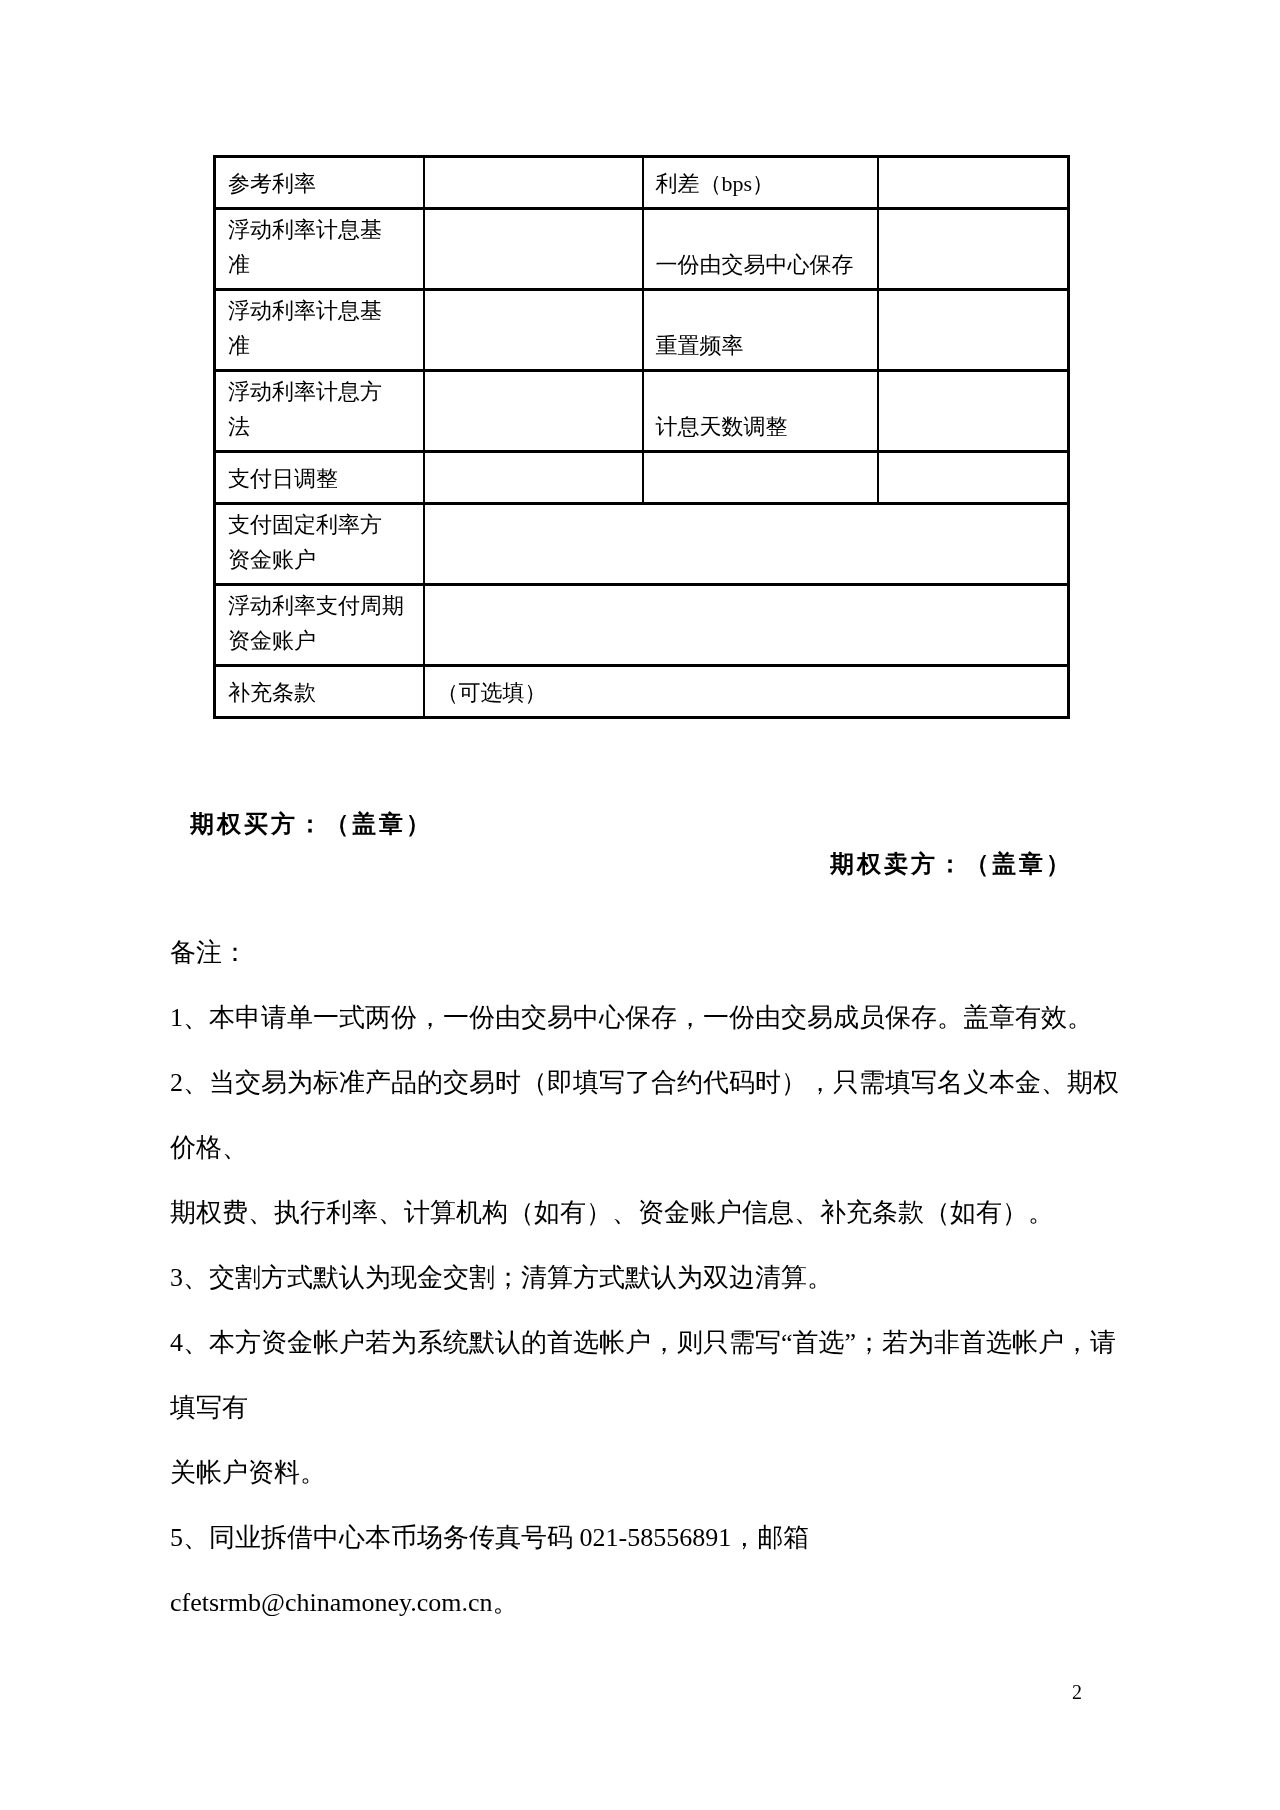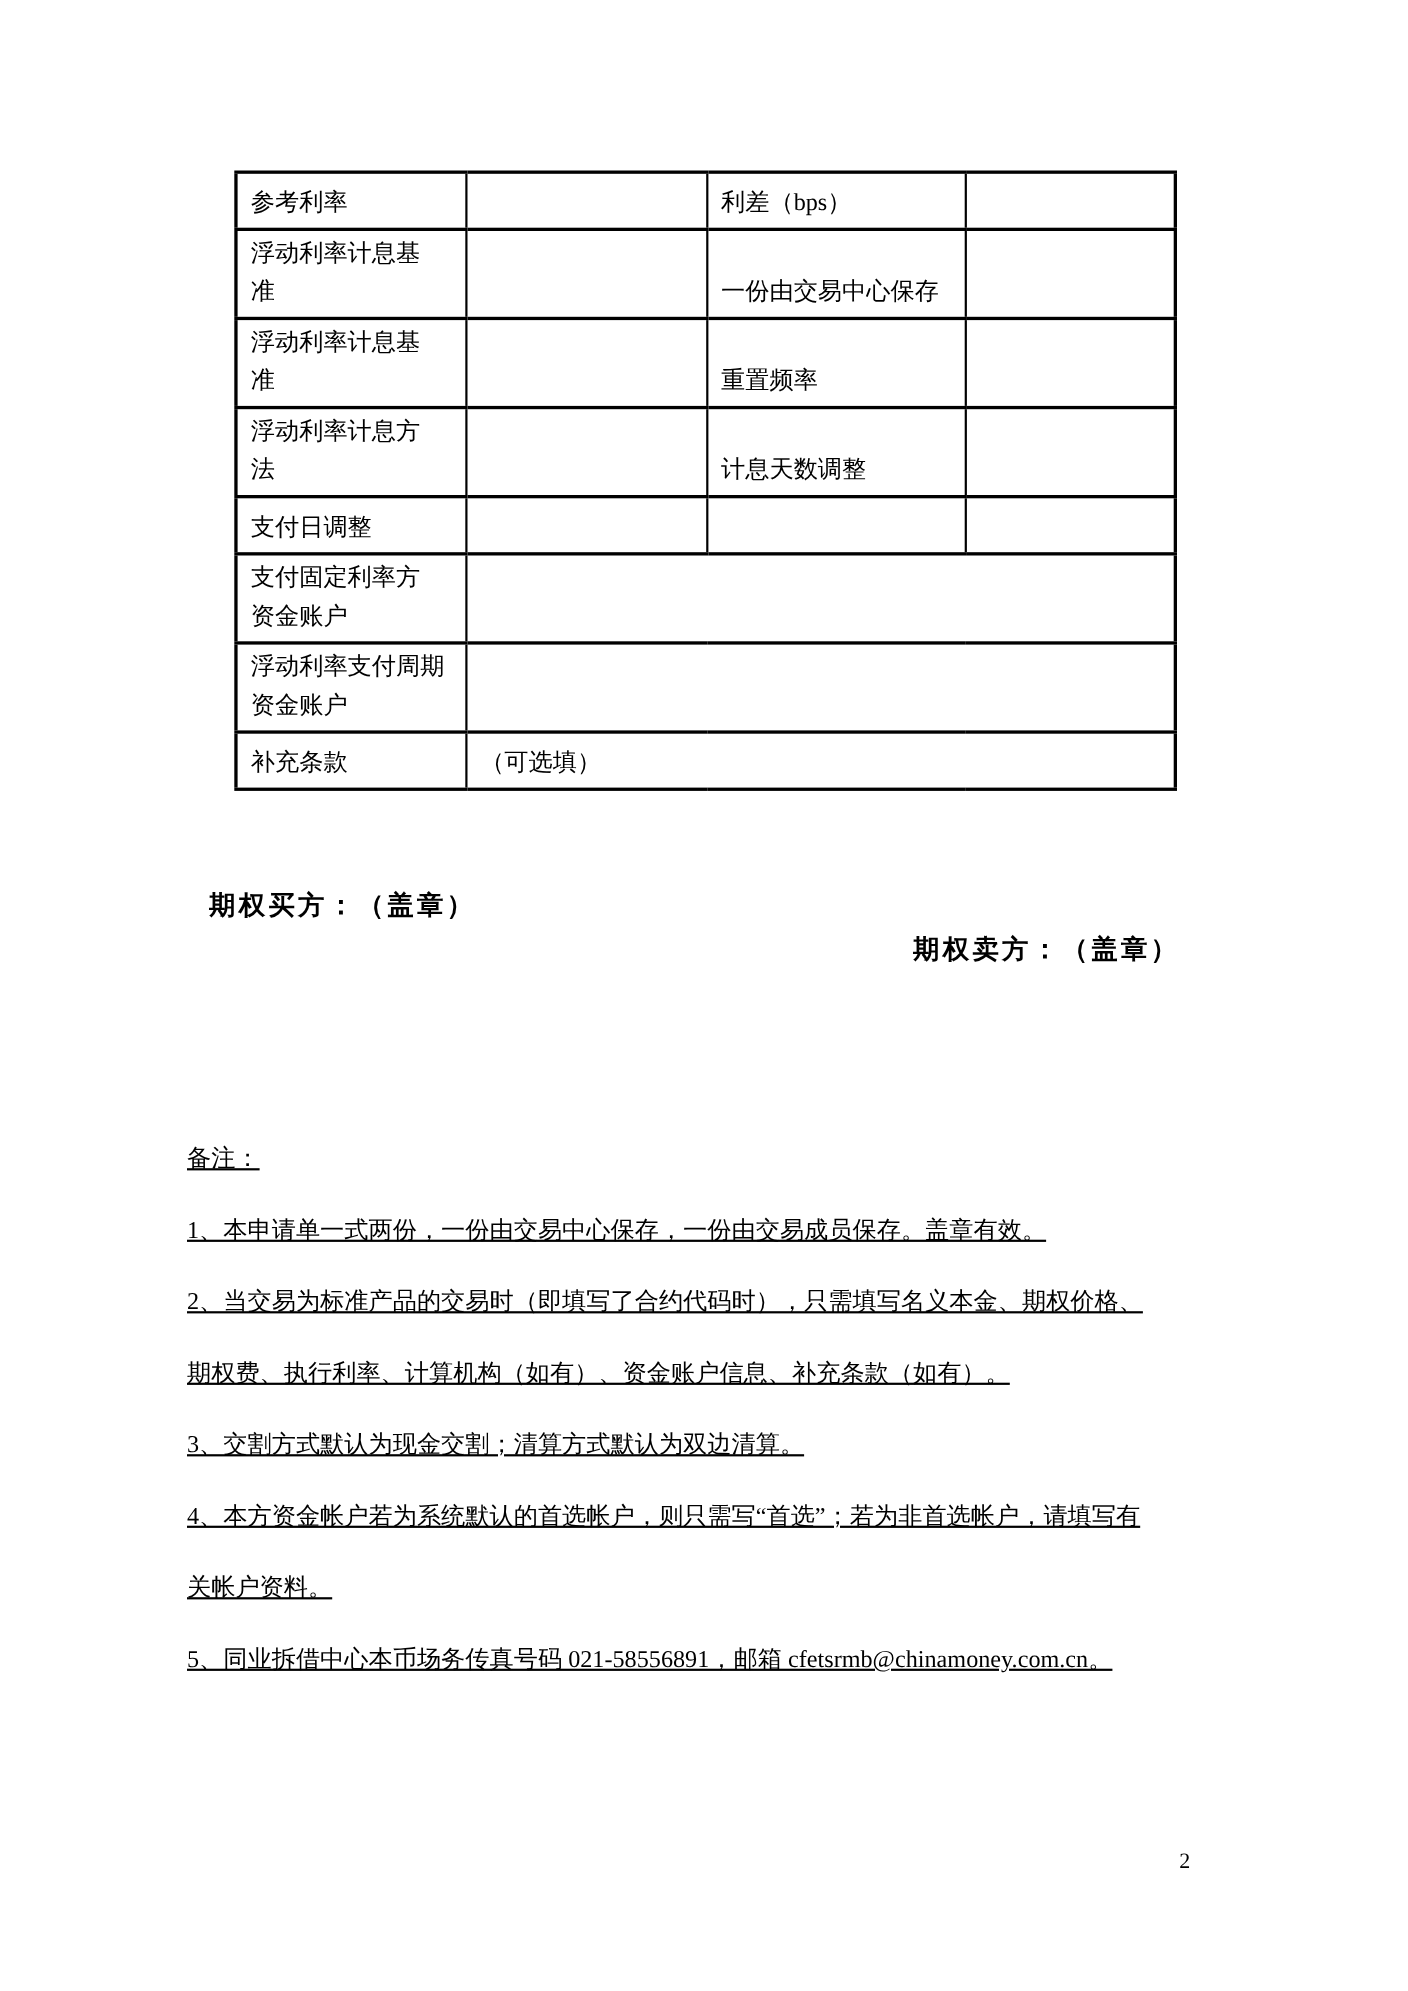--- a/index.html
+++ b/index.html
@@ -55,25 +55,24 @@
     line-height: 36px;
     text-align: right;
   }
   .sig-buyer  { position: absolute; left: 190px; top: 0; }
   .sig-seller { position: absolute; left: 830px; top: 0; margin-top: 40px; }
 
   
   .notes {
     position: absolute;
     left: 170px;
-    top: 1020px;
+    top: 920px;
     width: 965px;
-    font-size: 22px;
+    font-size: 26px;
     line-height: 65px;
-    text-decoration: underline;
   }
   .notes p {
     margin: 0;
     white-space: pre-line;
   }
 
   
   .page-number {
     position: absolute;
     left: 1072px;

